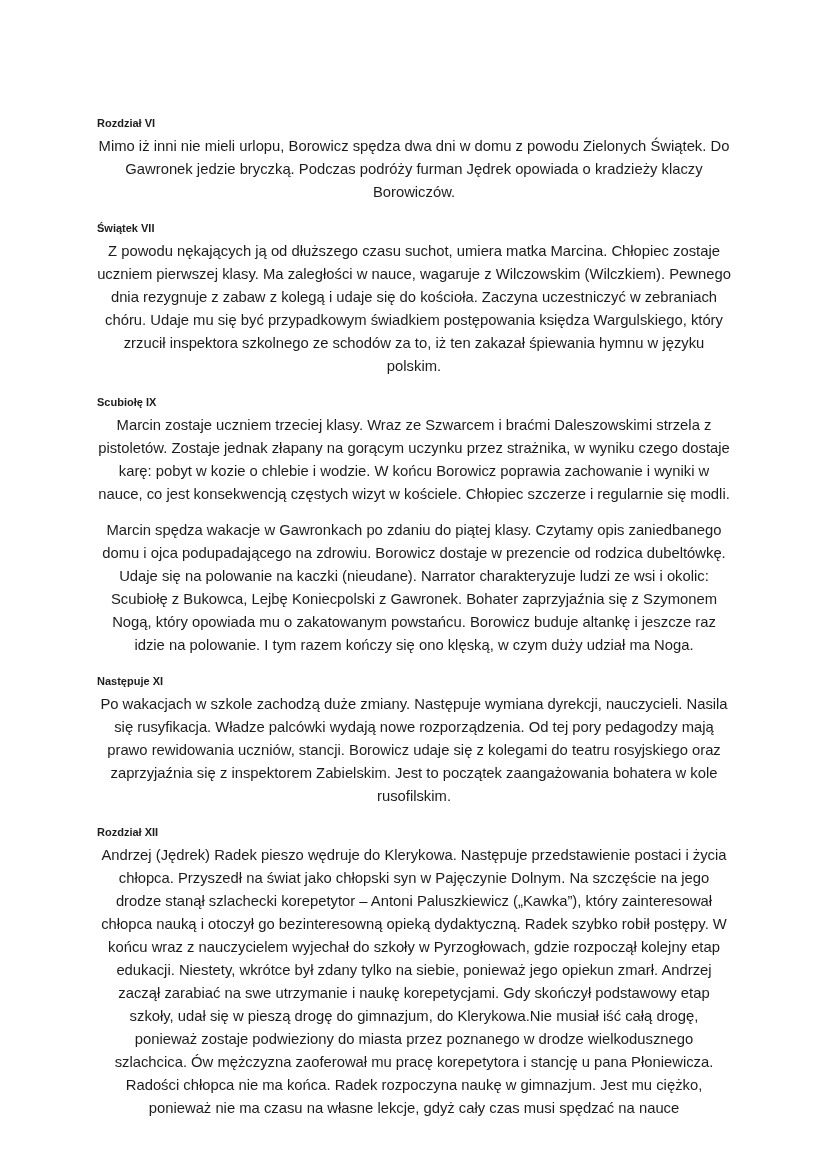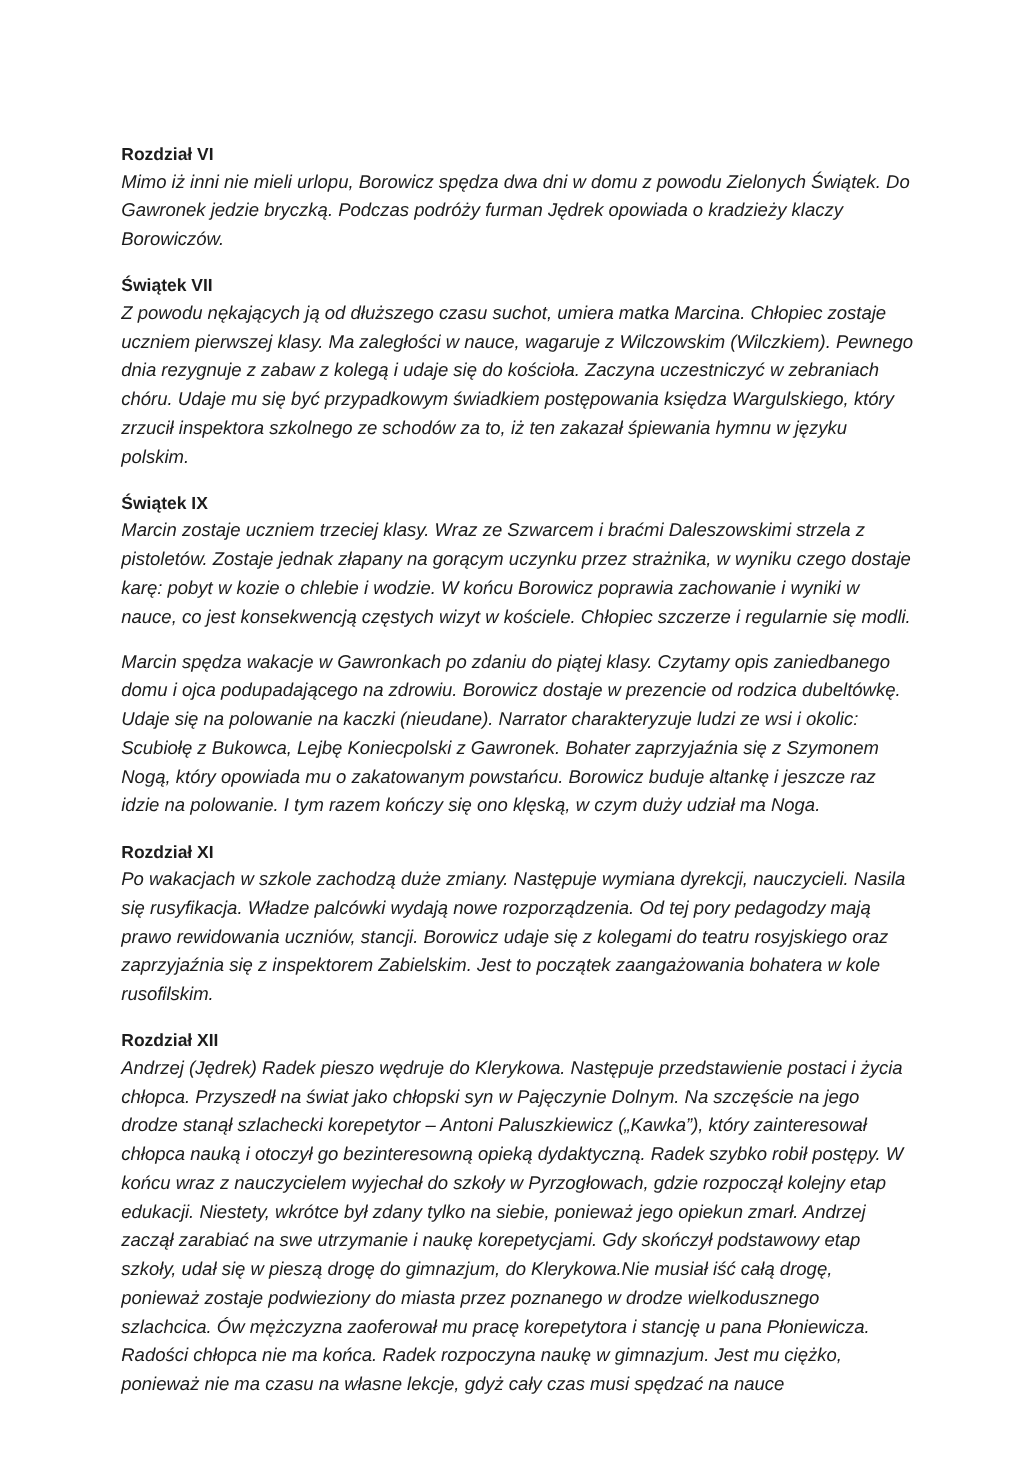--- a/index.html
+++ b/index.html
@@ -16,60 +16,59 @@
     padding: 112px 97px 60px 97px;
     font-family: "Liberation Sans", sans-serif;
     font-size: 14.8px;
     line-height: 23px;
     color: #1c1c1c;
   }
   .section {
     margin: 0 0 13px 0;
   }
   .chapter-heading {
-    font-size: 14px;
+    font-size: 11px;
     font-weight: bold;
     margin: 0;
     padding: 0;
   }
   .chapter-body {
     margin: 0;
     padding: 0;
-    text-align: left;
+    text-align: center;
     word-spacing: normal;
-    font-style: italic;
   }
 </style>
 </head>
 <body>
 
 <div class="page">
 
   <div class="section">
     <h3 class="chapter-heading">Rozdział VI</h3>
     <p class="chapter-body">Mimo iż inni nie mieli urlopu, Borowicz spędza dwa dni w domu z powodu Zielonych Świątek. Do Gawronek jedzie bryczką. Podczas podróży furman Jędrek opowiada o kradzieży klaczy Borowiczów.</p>
   </div>
 
   <div class="section">
     <h3 class="chapter-heading">Świątek VII</h3>
     <p class="chapter-body">Z powodu nękających ją od dłuższego czasu suchot, umiera matka Marcina. Chłopiec zostaje uczniem pierwszej klasy. Ma zaległości w nauce, wagaruje z Wilczowskim (Wilczkiem). Pewnego dnia rezygnuje z zabaw z kolegą i udaje się do kościoła. Zaczyna uczestniczyć w zebraniach chóru. Udaje mu się być przypadkowym świadkiem postępowania księdza Wargulskiego, który zrzucił inspektora szkolnego ze schodów za to, iż ten zakazał śpiewania hymnu w języku polskim.</p>
   </div>
 
 
   <div class="section">
-    <h3 class="chapter-heading">Świątek IX</h3>
+    <h3 class="chapter-heading">Scubiołę IX</h3>
     <p class="chapter-body">Marcin zostaje uczniem trzeciej klasy. Wraz ze Szwarcem i braćmi Daleszowskimi strzela z pistoletów. Zostaje jednak złapany na gorącym uczynku przez strażnika, w wyniku czego dostaje karę: pobyt w kozie o chlebie i wodzie. W końcu Borowicz poprawia zachowanie i wyniki w nauce, co jest konsekwencją częstych wizyt w kościele. Chłopiec szczerze i regularnie się modli.</p>
   </div>
 
   <div class="section">
     <p class="chapter-body">Marcin spędza wakacje w Gawronkach po zdaniu do piątej klasy. Czytamy opis zaniedbanego domu i ojca podupadającego na zdrowiu. Borowicz dostaje w prezencie od rodzica dubeltówkę. Udaje się na polowanie na kaczki (nieudane). Narrator charakteryzuje ludzi ze wsi i okolic: Scubiołę z Bukowca, Lejbę Koniecpolski z Gawronek. Bohater zaprzyjaźnia się z Szymonem Nogą, który opowiada mu o zakatowanym powstańcu. Borowicz buduje altankę i jeszcze raz idzie na polowanie. I tym razem kończy się ono klęską, w czym duży udział ma Noga.</p>
   </div>
 
   <div class="section">
-    <h3 class="chapter-heading">Rozdział XI</h3>
+    <h3 class="chapter-heading">Następuje XI</h3>
     <p class="chapter-body">Po wakacjach w szkole zachodzą duże zmiany. Następuje wymiana dyrekcji, nauczycieli. Nasila się rusyfikacja. Władze palcówki wydają nowe rozporządzenia. Od tej pory pedagodzy mają prawo rewidowania uczniów, stancji. Borowicz udaje się z kolegami do teatru rosyjskiego oraz zaprzyjaźnia się z inspektorem Zabielskim. Jest to początek zaangażowania bohatera w kole rusofilskim.</p>
   </div>
 
   <div class="section">
     <h3 class="chapter-heading">Rozdział XII</h3>
     <p class="chapter-body">Andrzej (Jędrek) Radek pieszo wędruje do Klerykowa. Następuje przedstawienie postaci i życia chłopca. Przyszedł na świat jako chłopski syn w Pajęczynie Dolnym. Na szczęście na jego drodze stanął szlachecki korepetytor – Antoni Paluszkiewicz („Kawka”), który zainteresował chłopca nauką i otoczył go bezinteresowną opieką dydaktyczną. Radek szybko robił postępy. W końcu wraz z nauczycielem wyjechał do szkoły w Pyrzogłowach, gdzie rozpoczął kolejny etap edukacji. Niestety, wkrótce był zdany tylko na siebie, ponieważ jego opiekun zmarł. Andrzej zaczął zarabiać na swe utrzymanie i naukę korepetycjami. Gdy skończył podstawowy etap szkoły, udał się w pieszą drogę do gimnazjum, do Klerykowa.Nie musiał iść całą drogę, ponieważ zostaje podwieziony do miasta przez poznanego w drodze wielkodusznego szlachcica. Ów mężczyzna zaoferował mu pracę korepetytora i stancję u pana Płoniewicza. Radości chłopca nie ma końca. Radek rozpoczyna naukę w gimnazjum. Jest mu ciężko, ponieważ nie ma czasu na własne lekcje, gdyż cały czas musi spędzać na nauce</p>
   </div>
 
 </div>
 

